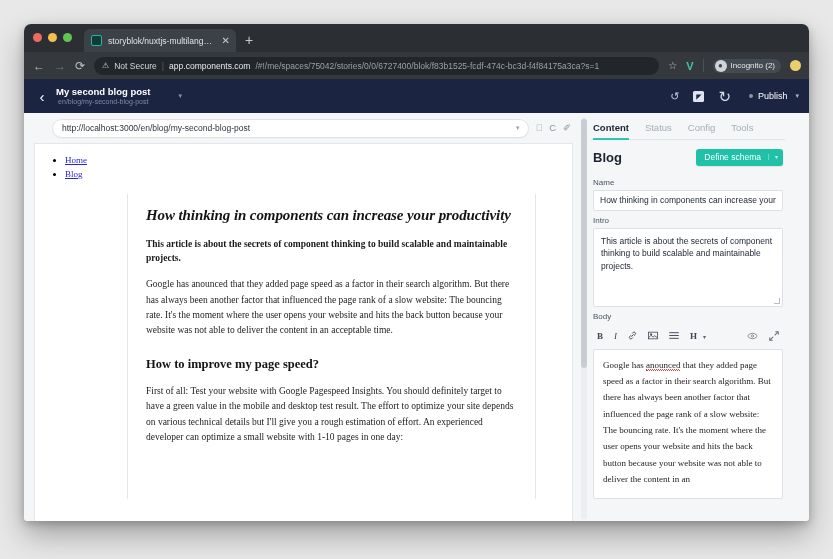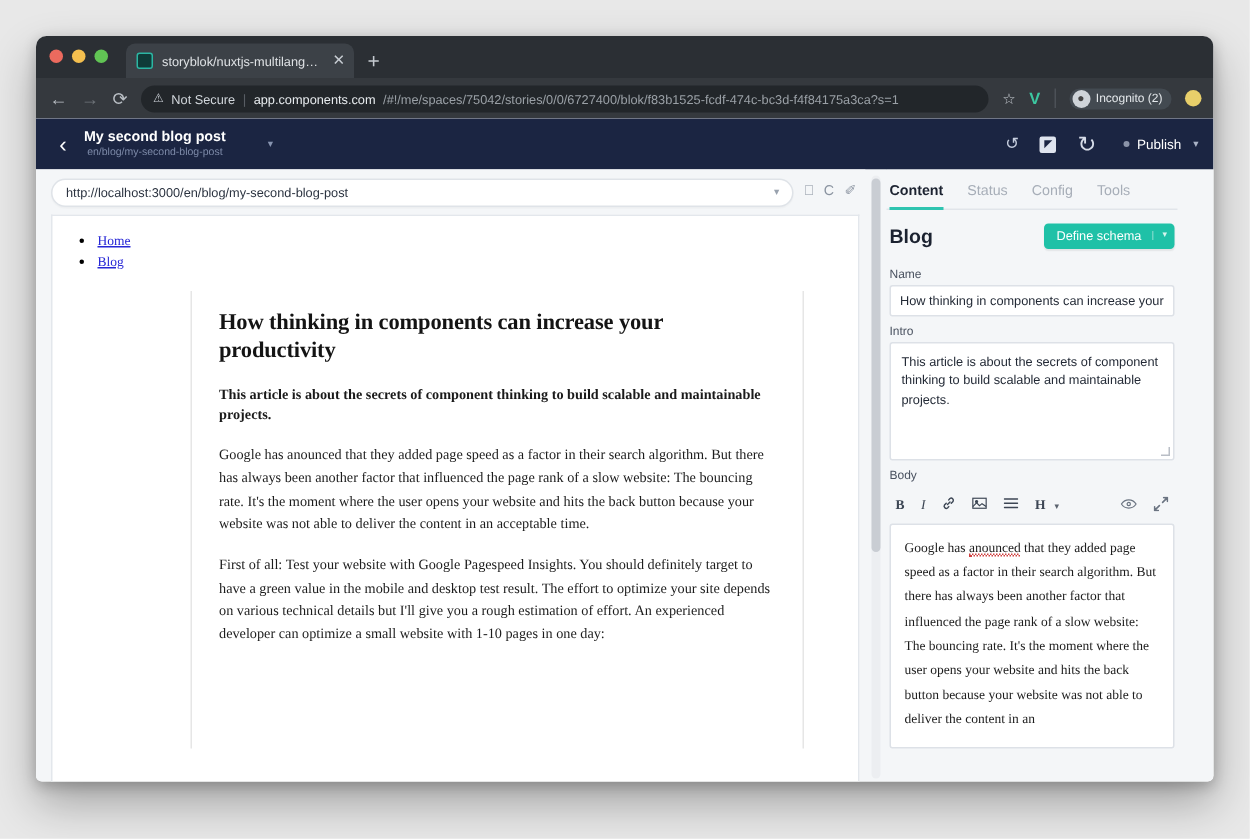--- a/index.html
+++ b/index.html
@@ -127,20 +127,21 @@
   .publish-caret { color: #aab3c6; font-size: 7px; margin-left: 8px; }
 
   
   .app-body { flex: 1; display: flex; min-height: 0; }
 
   .preview-col { flex: 1; display: flex; flex-direction: column; min-width: 0; background: #f4f6f8; }
   .preview-bar {
     height: 30px; display: flex; align-items: center;
     padding: 0 6px 0 10px; gap: 7px; flex: none;
     background: #f4f6f8;
+    margin-left: 18px;
   }
   .preview-url {
     flex: 1; height: 19px; background: #ffffff;
     border: 1px solid #dfe3e8; border-radius: 10px;
     display: flex; align-items: center; padding: 0 9px;
     box-shadow: 0 1px 1px rgba(0,0,0,0.03);
   }
   .preview-url-text { flex: 1; font-size: 8.5px; color: #2b3340; white-space: nowrap; overflow: hidden; }
   .pu-caret { color: #99a2ae; font-size: 7px; }
   .pv-icon { color: #8a93a0; font-size: 9.5px; line-height: 1; }
@@ -175,20 +176,21 @@
     border-left: 1px solid #e6e6e6;
     border-right: 1px solid #e6e6e6;
     padding: 12px 18px 0 18px;
     height: calc(100% - 72px);
     overflow: hidden;
   }
   .article h1 {
     font-family: "Liberation Serif", serif;
     font-size: 15px; line-height: 1.3; color: #141414; font-weight: bold;
     letter-spacing: -0.1px;
+    font-style: italic;
   }
   .article .lede {
     font-family: "Liberation Serif", serif;
     font-size: 9.5px; line-height: 1.42; font-weight: bold; color: #1a1a1a;
     margin-top: 13px;
   }
   .article p.body {
     font-family: "Liberation Serif", serif;
     font-size: 9.5px; line-height: 1.62; color: #1c1c1c;
     margin-top: 12px;
@@ -361,20 +363,21 @@
                 <li><a>Home</a></li>
                 <li><a>Blog</a></li>
               </ul>
             </div>
           </div>
 
           <div class="article">
             <h1>How thinking in components can increase your productivity</h1>
             <p class="lede">This article is about the secrets of component thinking to build scalable and maintainable projects.</p>
             <p class="body">Google has anounced that they added page speed as a factor in their search algorithm. But there has always been another factor that influenced the page rank of a slow website: The bouncing rate. It's the moment where the user opens your website and hits the back button because your website was not able to deliver the content in an acceptable time.</p>
+            <h2>How to improve my page speed?</h2>
             <p class="body">First of all: Test your website with Google Pagespeed Insights. You should definitely target to have a green value in the mobile and desktop test result. The effort to optimize your site depends on various technical details but I'll give you a rough estimation of effort. An experienced developer can optimize a small website with 1-10 pages in one day:</p>
           </div>
         </div>
       </div>
 
       <div class="splitter">
         <div class="splitter-track">
           <div class="splitter-thumb"></div>
         </div>
       </div>

